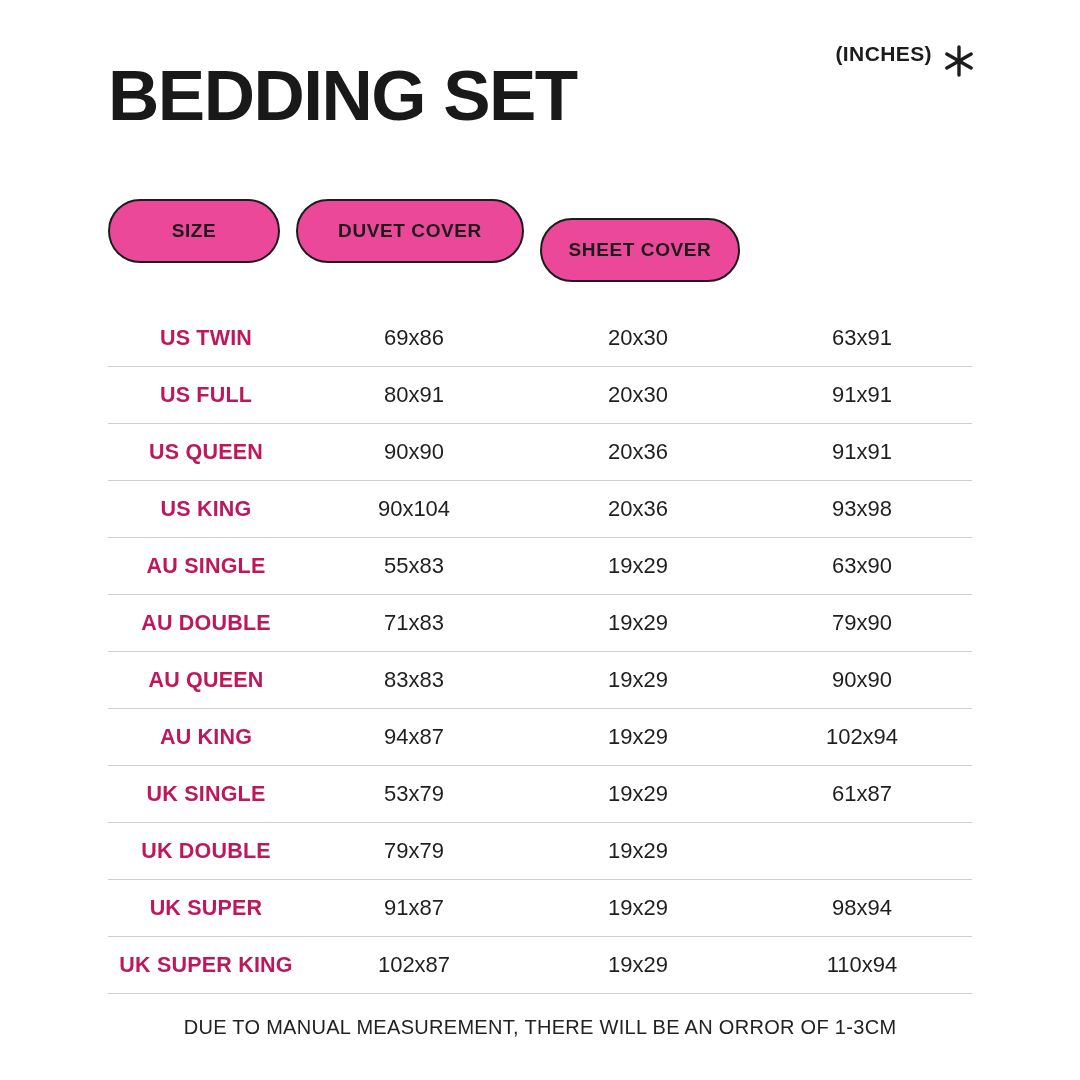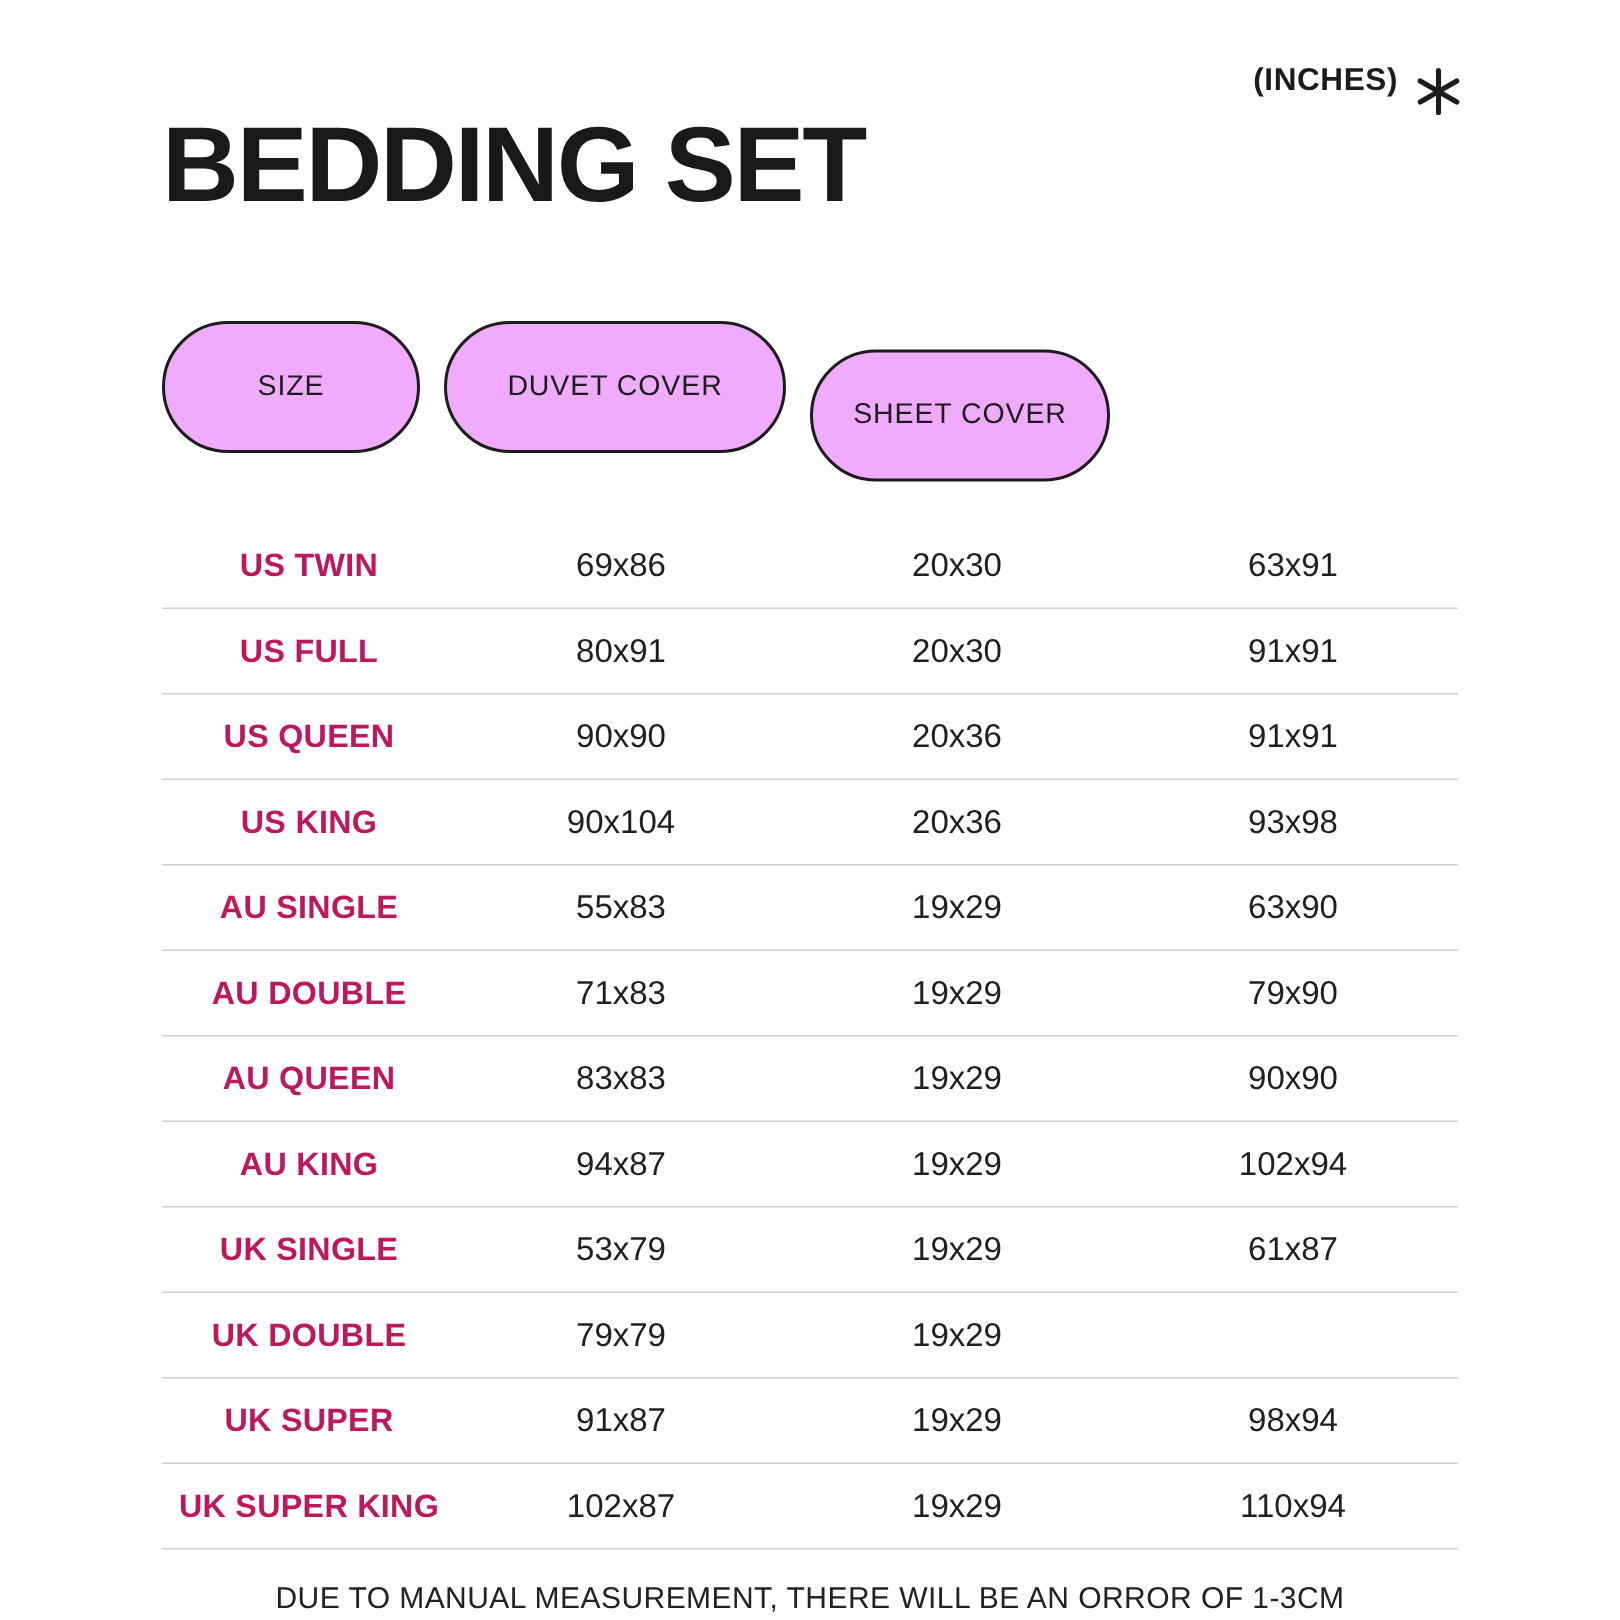--- a/index.html
+++ b/index.html
@@ -43,21 +43,21 @@
   }
   .asterisk-icon {
     display: inline-block;
     width: 34px;
     height: 34px;
     position: relative;
     top: 2px;
   }
 
   .title-row {
-    padding-top: 70px;
+    padding-top: 55px;
     display: flex;
     align-items: baseline;
     white-space: nowrap;
   }
   .title-bold {
     font-size: 71px;
     font-weight: bold;
     letter-spacing: -1.5px;
     color: #191919;
   }
@@ -72,30 +72,30 @@
   
   .pill-row {
     margin-top: 44px;
     padding: 0 108px;
     display: flex;
     align-items: center;
   }
   .pill {
     border: 2px solid #1c1c1c;
     border-radius: 44px;
-    height: 88px;
+    height: 64px;
     display: flex;
     align-items: center;
     justify-content: center;
     font-size: 19px;
-    font-weight: normal;
+    font-weight: bold;
     letter-spacing: 0.6px;
     color: #1c1c1c;
     box-sizing: border-box;
-    background: #f0abfc;
+    background: #ec4899;
   }
   .pill-size      { width: 172px; margin-right: 16px; }
   .pill-duvet     { width: 228px; margin-right: 16px; }
   .pill-pillow    { width: 214px; margin-right: 16px; }
   .pill-sheet     { width: 200px; margin-top: 38px; }
 
   
   .table {
     margin-top: 28px;
     padding: 0 108px;

